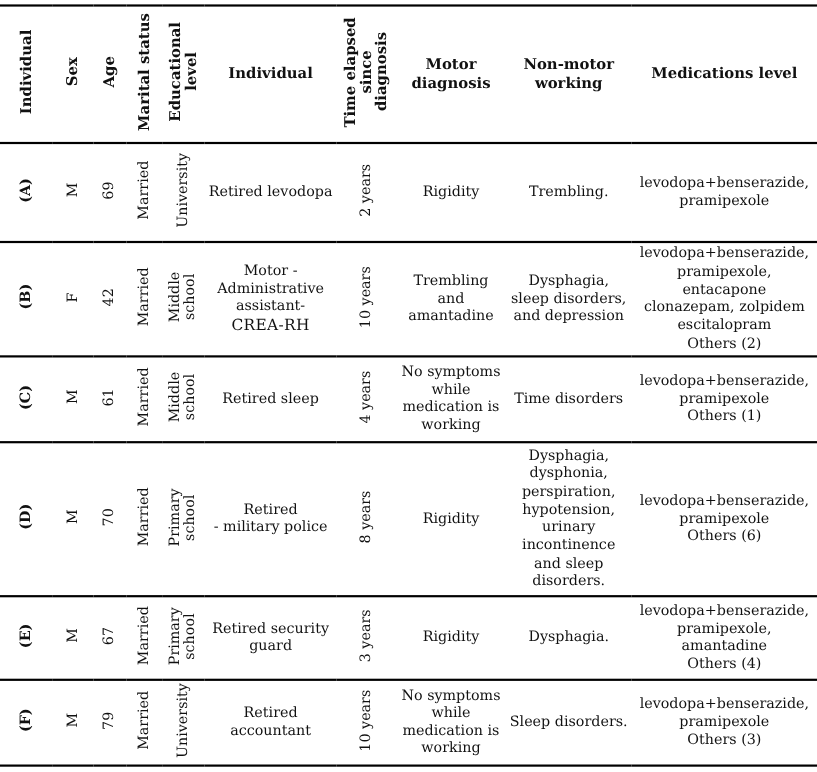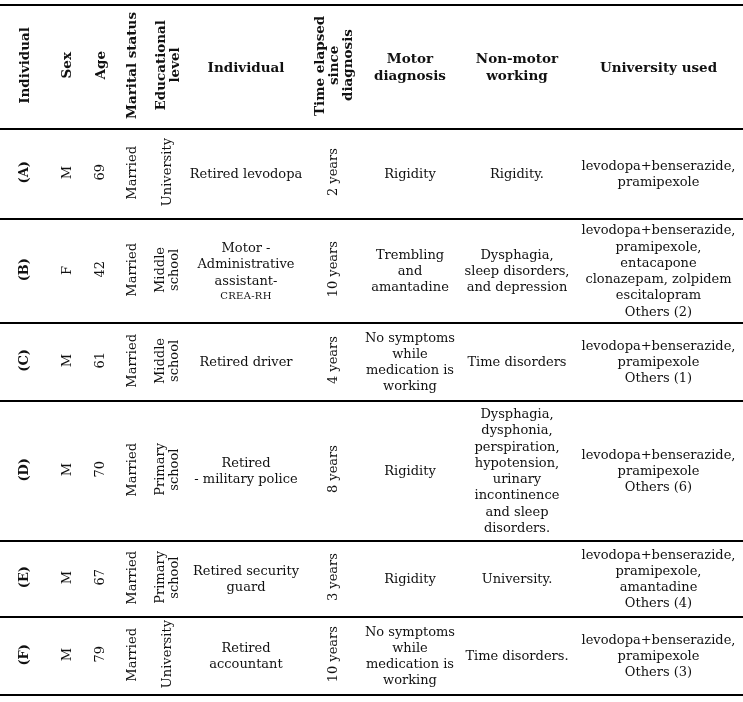--- a/index.html
+++ b/index.html
@@ -44,21 +44,21 @@
     writing-mode: vertical-rl;
     transform: rotate(180deg);
     white-space: pre-line;
     line-height: 1.05;
     display: inline-block;
     max-height: 115px;
   }
   .ind { font-weight: bold; }
   .occ-note {
     display: block;
-    font-size: 10px;
+    font-size: 14px;
     letter-spacing: 0.3px;
     line-height: 1.3;
   }
   
   tr.r-head { height: 116px; }
   tr.r-a { height: 90px; }
   tr.r-b { height: 104px; }
   tr.r-c { height: 78px; }
   tr.r-d { height: 140px; }
   tr.r-e { height: 76px; }
@@ -89,34 +89,34 @@
         <th><span class="vtext hdr">Marital status</span></th>
         <th><span class="vtext hdr">Educational
 level</span></th>
         <th><span class="cell hdr">Individual</span></th>
         <th><span class="vtext hdr">Time elapsed
 since diagnosis</span></th>
         <th><span class="cell hdr">Motor
 diagnosis</span></th>
         <th><span class="cell hdr">Non-motor
 working</span></th>
-        <th><span class="cell hdr">University used</span></th>
+        <th><span class="cell hdr">Medications level</span></th>
       </tr>
     </thead>
     <tbody>
       <tr class="r-a">
         <td><span class="vtext ind">(A)</span></td>
         <td><span class="vtext">M</span></td>
         <td><span class="vtext">69</span></td>
         <td><span class="vtext">Married</span></td>
         <td><span class="vtext">University</span></td>
         <td><span class="cell">Retired levodopa</span><span class="occ-note"></span></td>
         <td><span class="vtext">2 years</span></td>
         <td><span class="cell">Rigidity</span></td>
-        <td><span class="cell">Rigidity.</span></td>
+        <td><span class="cell">Trembling.</span></td>
         <td><span class="cell">levodopa+benserazide,
 pramipexole</span></td>
       </tr>
       <tr class="r-b">
         <td><span class="vtext ind">(B)</span></td>
         <td><span class="vtext">F</span></td>
         <td><span class="vtext">42</span></td>
         <td><span class="vtext">Married</span></td>
         <td><span class="vtext">Middle
 school</span></td>
@@ -137,21 +137,21 @@
 escitalopram
 Others (2)</span></td>
       </tr>
       <tr class="r-c">
         <td><span class="vtext ind">(C)</span></td>
         <td><span class="vtext">M</span></td>
         <td><span class="vtext">61</span></td>
         <td><span class="vtext">Married</span></td>
         <td><span class="vtext">Middle
 school</span></td>
-        <td><span class="cell">Retired driver</span><span class="occ-note"></span></td>
+        <td><span class="cell">Retired sleep</span><span class="occ-note"></span></td>
         <td><span class="vtext">4 years</span></td>
         <td><span class="cell">No symptoms
 while
 medication is
 working</span></td>
         <td><span class="cell">Time disorders</span></td>
         <td><span class="cell">levodopa+benserazide,
 pramipexole
 Others (1)</span></td>
       </tr>
@@ -182,39 +182,39 @@
         <td><span class="vtext ind">(E)</span></td>
         <td><span class="vtext">M</span></td>
         <td><span class="vtext">67</span></td>
         <td><span class="vtext">Married</span></td>
         <td><span class="vtext">Primary
 school</span></td>
         <td><span class="cell">Retired security
 guard</span><span class="occ-note"></span></td>
         <td><span class="vtext">3 years</span></td>
         <td><span class="cell">Rigidity</span></td>
-        <td><span class="cell">University.</span></td>
+        <td><span class="cell">Dysphagia.</span></td>
         <td><span class="cell">levodopa+benserazide,
 pramipexole,
 amantadine
 Others (4)</span></td>
       </tr>
       <tr class="r-f">
         <td><span class="vtext ind">(F)</span></td>
         <td><span class="vtext">M</span></td>
         <td><span class="vtext">79</span></td>
         <td><span class="vtext">Married</span></td>
         <td><span class="vtext">University</span></td>
         <td><span class="cell">Retired
 accountant</span><span class="occ-note"></span></td>
         <td><span class="vtext">10 years</span></td>
         <td><span class="cell">No symptoms
 while
 medication is
 working</span></td>
-        <td><span class="cell">Time disorders.</span></td>
+        <td><span class="cell">Sleep disorders.</span></td>
         <td><span class="cell">levodopa+benserazide,
 pramipexole
 Others (3)</span></td>
       </tr>
     </tbody>
   </table>
 </div>
 
 </body></html>

